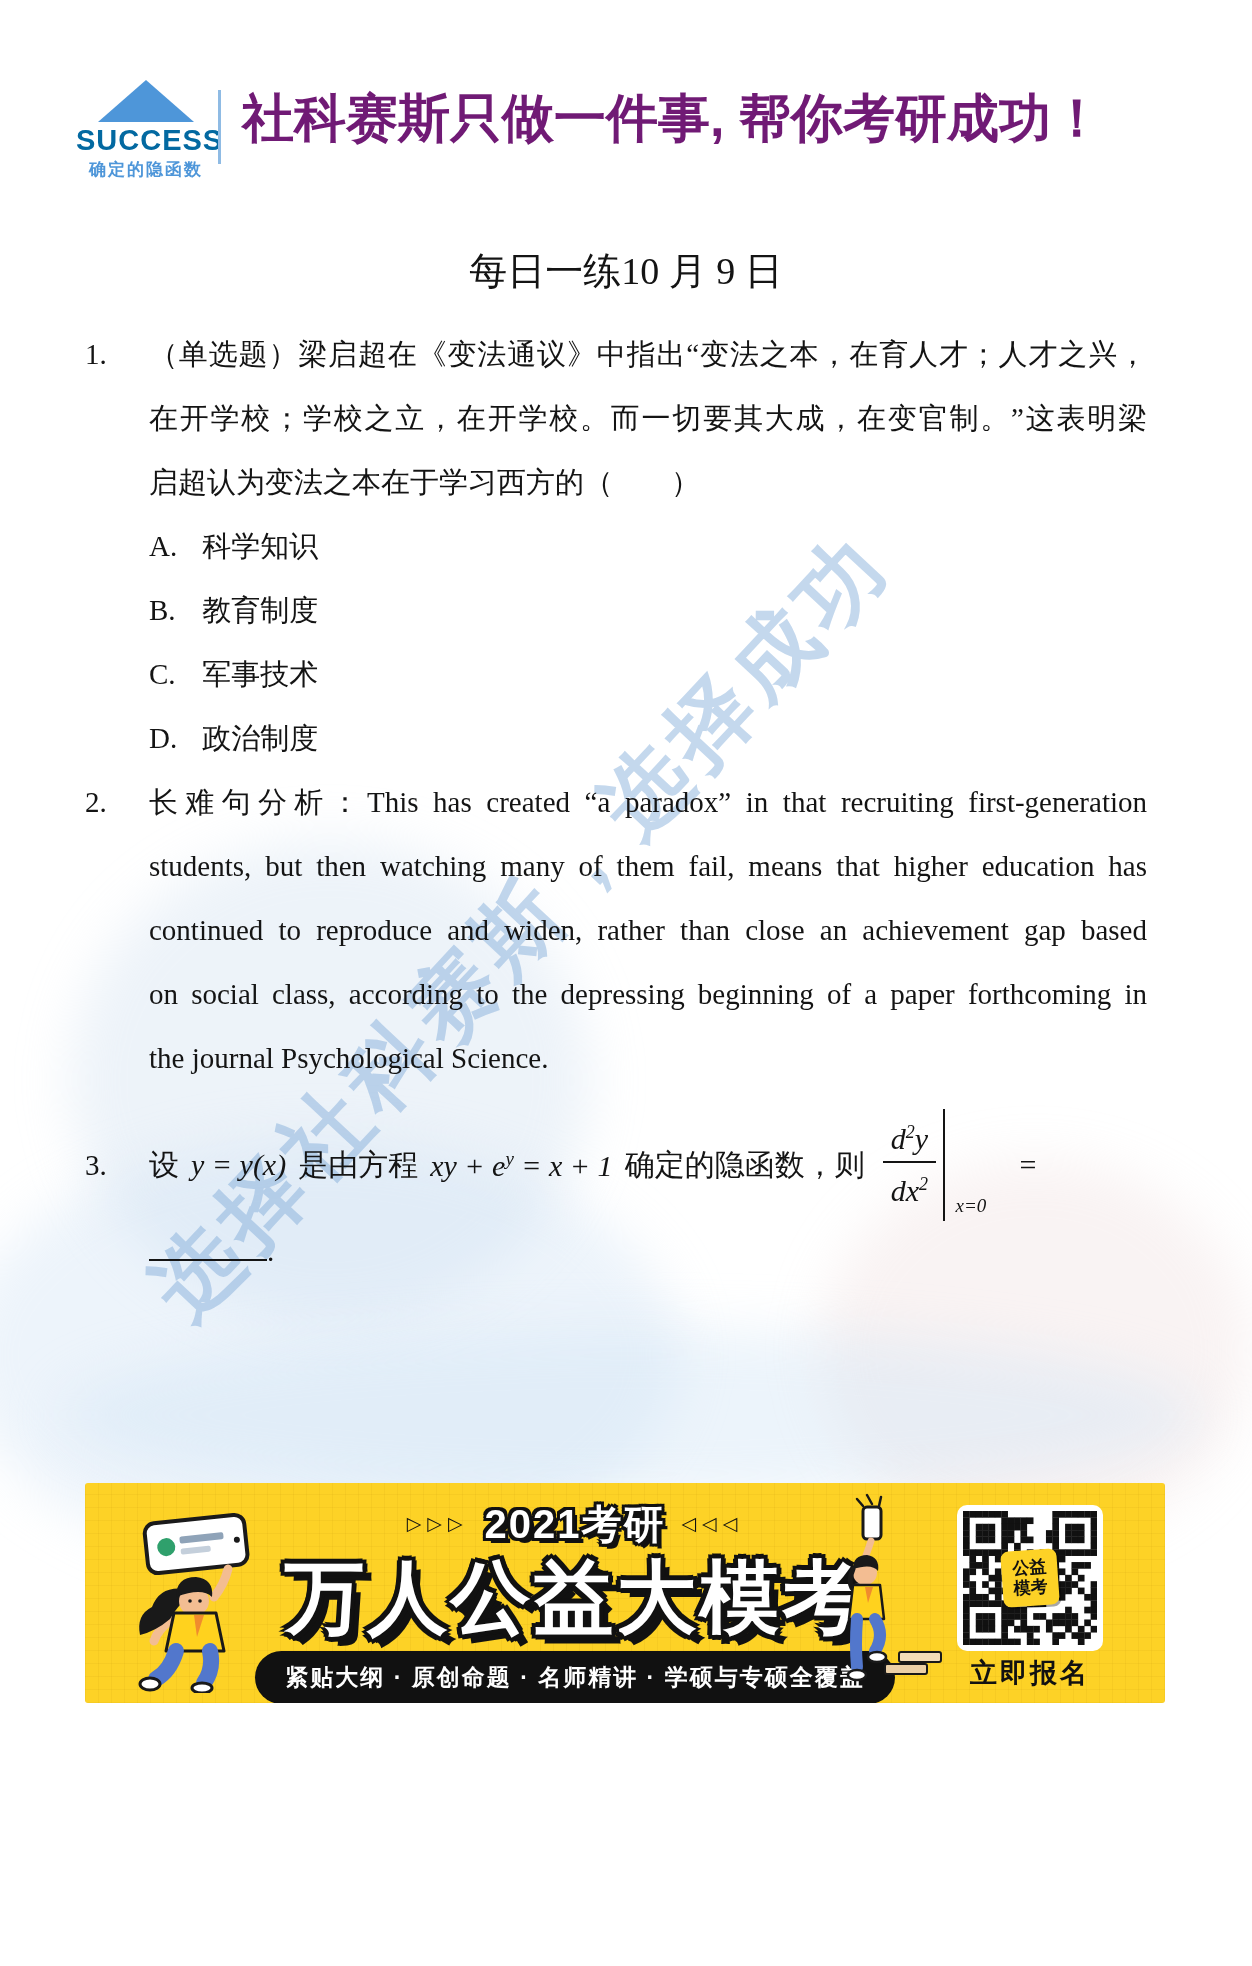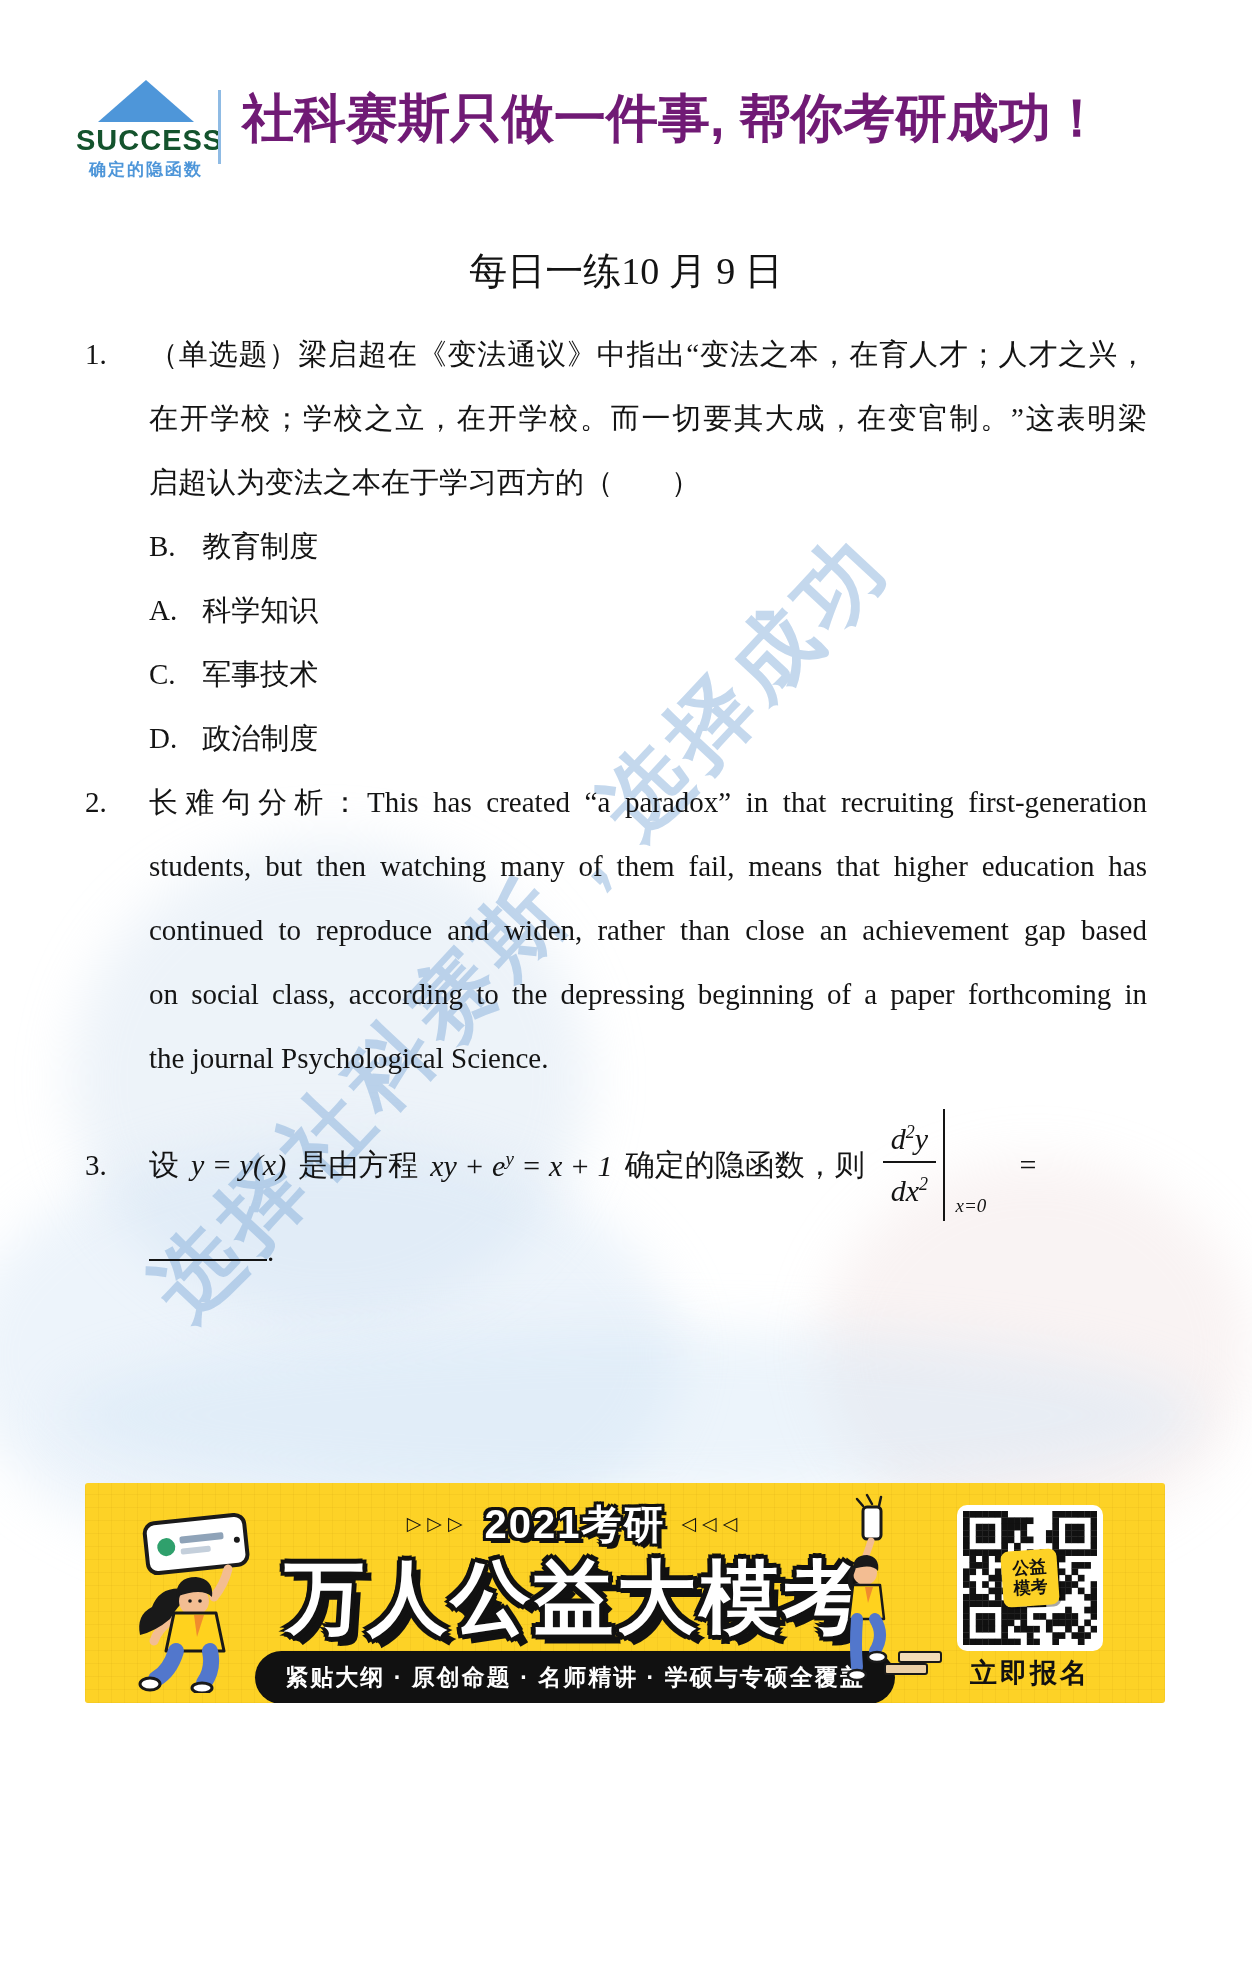--- a/index.html
+++ b/index.html
@@ -9,21 +9,21 @@
     background:#fff; overflow:hidden;
     font-family:"Liberation Serif","DejaVu Serif",serif; color:#141414;
   }
 
   
   .logo { position:absolute; left:76px; top:80px; width:140px; text-align:center; }
   .logo-triangle { width:0; height:0; margin:0 auto;
     border-left:48px solid transparent; border-right:48px solid transparent;
     border-bottom:42px solid #4e96d9; }
   .logo-brand { font-family:"Liberation Sans",sans-serif; font-weight:800;
-    font-size:29px; color:#14532d; letter-spacing:1px; margin-top:2px; }
+    font-size:29px; color:#0369a1; letter-spacing:1px; margin-top:2px; }
   .logo-sub { font-family:"Liberation Sans",sans-serif; font-weight:700;
     font-size:17px; color:#4e96d9; letter-spacing:2px; margin-top:1px; }
   .header-divider { position:absolute; left:218px; top:90px; width:3px; height:74px; background:#8fbbe4; }
   .slogan { position:absolute; left:242px; top:84px; white-space:nowrap;
     font-family:"Liberation Sans",sans-serif; font-weight:800; font-size:52px; color:#701a75; }
 
   
   .page-title { position:absolute; left:0; top:246px; width:100%;
     display:flex; justify-content:center; font-size:38px; }
 
@@ -127,26 +127,26 @@
     <span>10 月 9 日</span>
   </div>
 
   <div class="q q1">
     <div class="qnum">1.</div>
     <div class="qbody">
       <div class="line jline">（单选题）梁启超在《变法通议》中指出“变法之本，在育人才；人才之兴，</div>
       <div class="line jline">在开学校；学校之立，在开学校。而一切要其大成，在变官制。”这表明梁</div>
       <div class="line">启超认为变法之本在于学习西方的（　　）</div>
       <div class="line">
+        <span class="opt-label">A.</span>
+        <span class="opt-text">科学知识</span>
+      </div>
+      <div class="line">
         <span class="opt-label">B.</span>
         <span class="opt-text">教育制度</span>
-      </div>
-      <div class="line">
-        <span class="opt-label">A.</span>
-        <span class="opt-text">科学知识</span>
       </div>
       <div class="line">
         <span class="opt-label">C.</span>
         <span class="opt-text">军事技术</span>
       </div>
       <div class="line">
         <span class="opt-label">D.</span>
         <span class="opt-text">政治制度</span>
       </div>
     </div>

